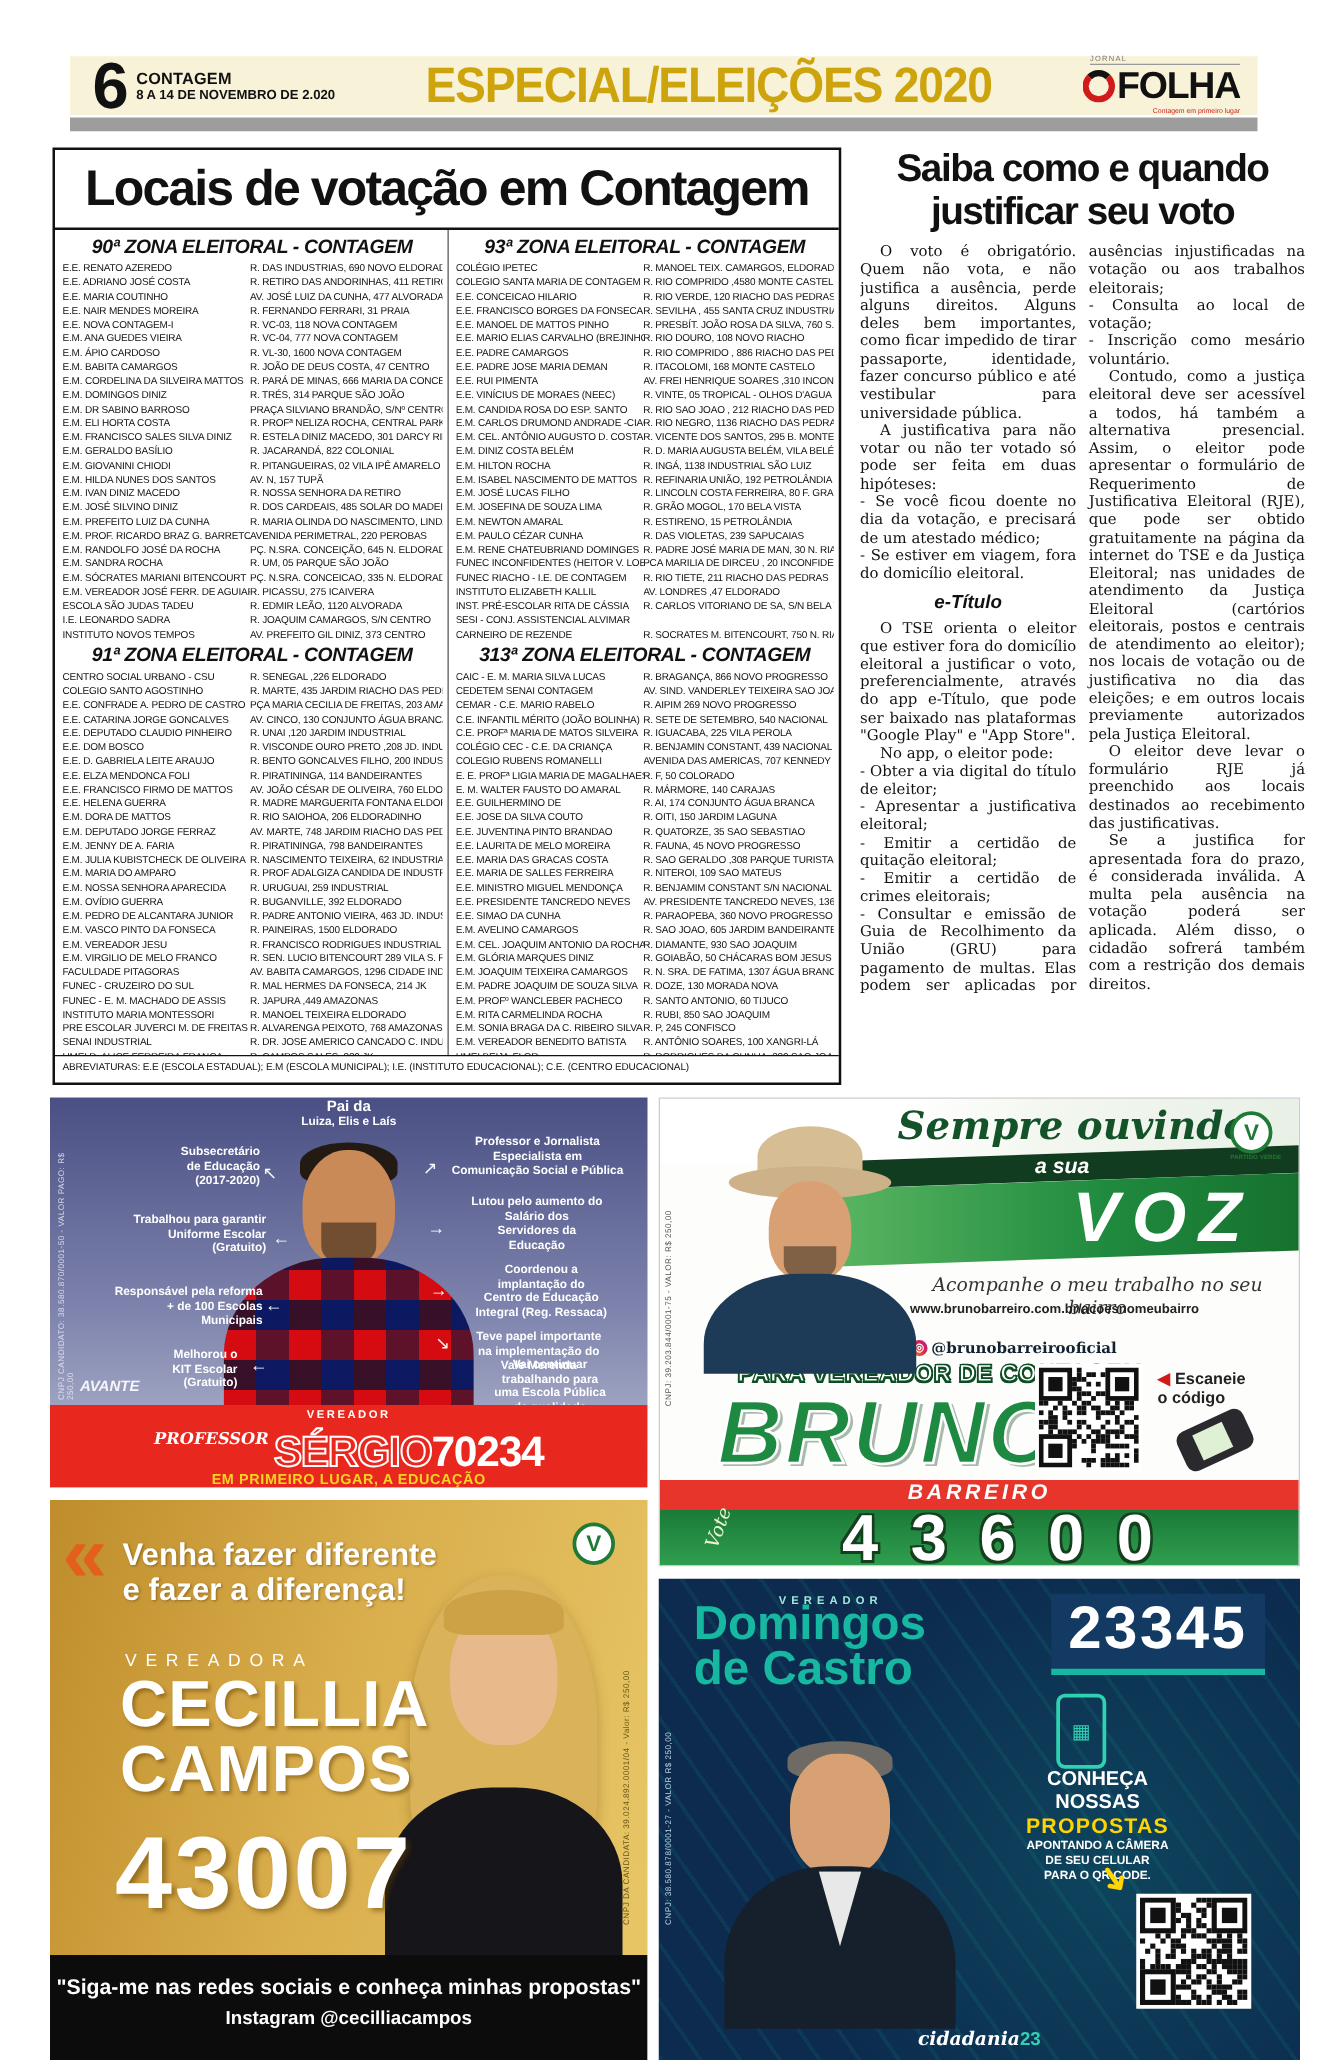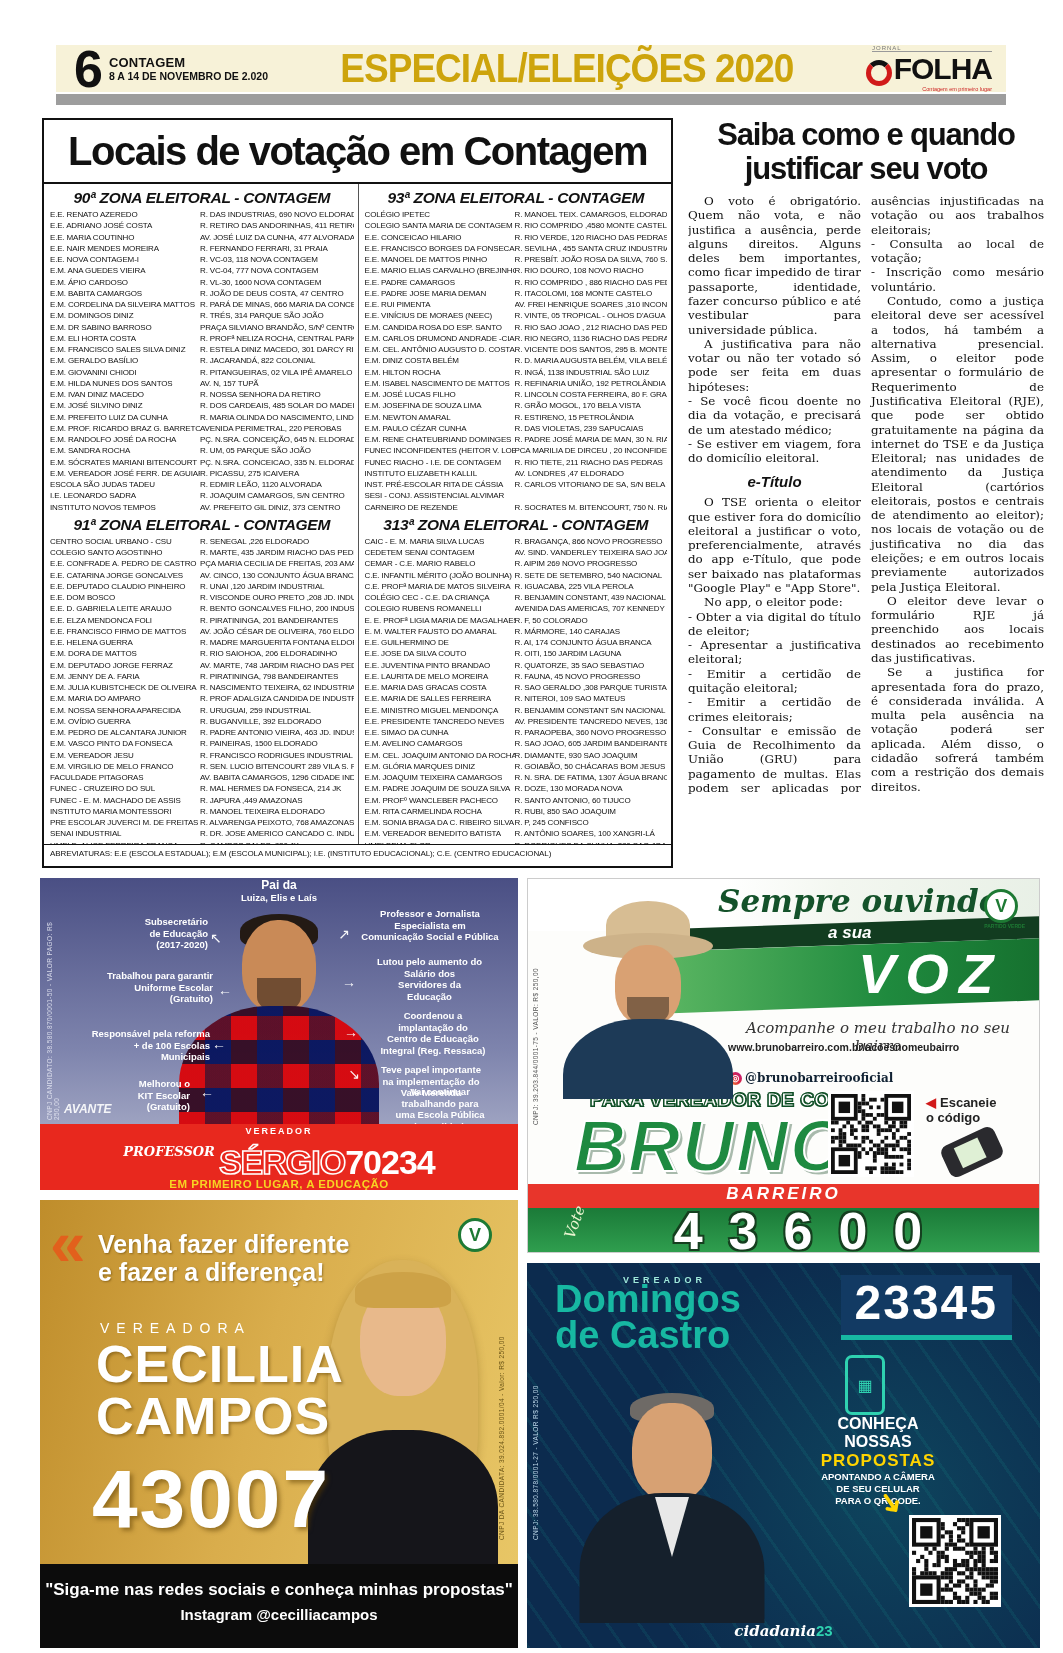--- a/index.html
+++ b/index.html
@@ -10,21 +10,21 @@
   
   .masthead{left:56px;top:45px;width:950px;height:47px;background:#f7f2d8;display:flex;align-items:center;}
   .page-num{font-size:52px;font-weight:800;line-height:40px;margin:0 8px 0 18px;letter-spacing:-2px;}
   .edition{display:flex;flex-direction:column;justify-content:center;}
   .edition .sec{font-weight:800;font-size:13px;letter-spacing:.2px;}
   .edition .dt{font-weight:800;font-size:10.5px;}
   .mast-title{flex:1;text-align:center;font-weight:800;font-size:37px;color:#cda40c;
               letter-spacing:-1px;transform:scaleY(1.08);white-space:nowrap;}
   .folha{display:flex;flex-direction:column;align-items:flex-end;margin-right:14px;}
   .folha .jl{font-size:6px;letter-spacing:1px;color:#777;border-bottom:1px solid #999;width:120px;text-align:left;}
-  .folha-row{display:flex;align-items:flex-end;}
+  .folha-row{display:flex;align-items:center;}
   .folha-o{width:26px;height:26px;border-radius:50%;border:5px solid #d11a1a;border-top-color:#111;
            box-sizing:border-box;margin-right:2px;}
   .folha-name{font-size:30px;font-weight:800;letter-spacing:-1px;}
   .folha .tag{font-size:5.5px;color:#c22;}
   .graybar{left:56px;top:94px;width:950px;height:11px;background:#9d9d9d;}
 
   
   .vbox{left:42px;top:118px;width:631px;height:750px;border:2px solid #111;box-sizing:border-box;background:#fff;}
   .vtitle{height:62px;border-bottom:2px solid #111;display:flex;align-items:center;justify-content:center;
           font-size:40px;font-weight:800;letter-spacing:-1.5px;transform-origin:center;}
@@ -393,21 +393,21 @@
             <span class="ad">R. VISCONDE OURO PRETO ,208 JD. INDUSTRIAL</span>
           </div>
 
           <div class="vrow">
             <span class="nm">E.E. D. GABRIELA LEITE ARAUJO</span>
             <span class="ad">R. BENTO GONCALVES FILHO, 200 INDUSTRIAL</span>
           </div>
 
           <div class="vrow">
             <span class="nm">E.E. ELZA MENDONCA FOLI</span>
-            <span class="ad">R. PIRATININGA, 201 BANDEIRANTES</span>
+            <span class="ad">R. PIRATININGA, 114 BANDEIRANTES</span>
           </div>
 
           <div class="vrow">
             <span class="nm">E.E. FRANCISCO FIRMO DE MATTOS</span>
             <span class="ad">AV. JOÃO CÉSAR DE OLIVEIRA, 760 ELDORADO</span>
           </div>
 
           <div class="vrow">
             <span class="nm">E.E. HELENA GUERRA</span>
             <span class="ad">R. MADRE MARGUERITA FONTANA ELDORADO</span>

